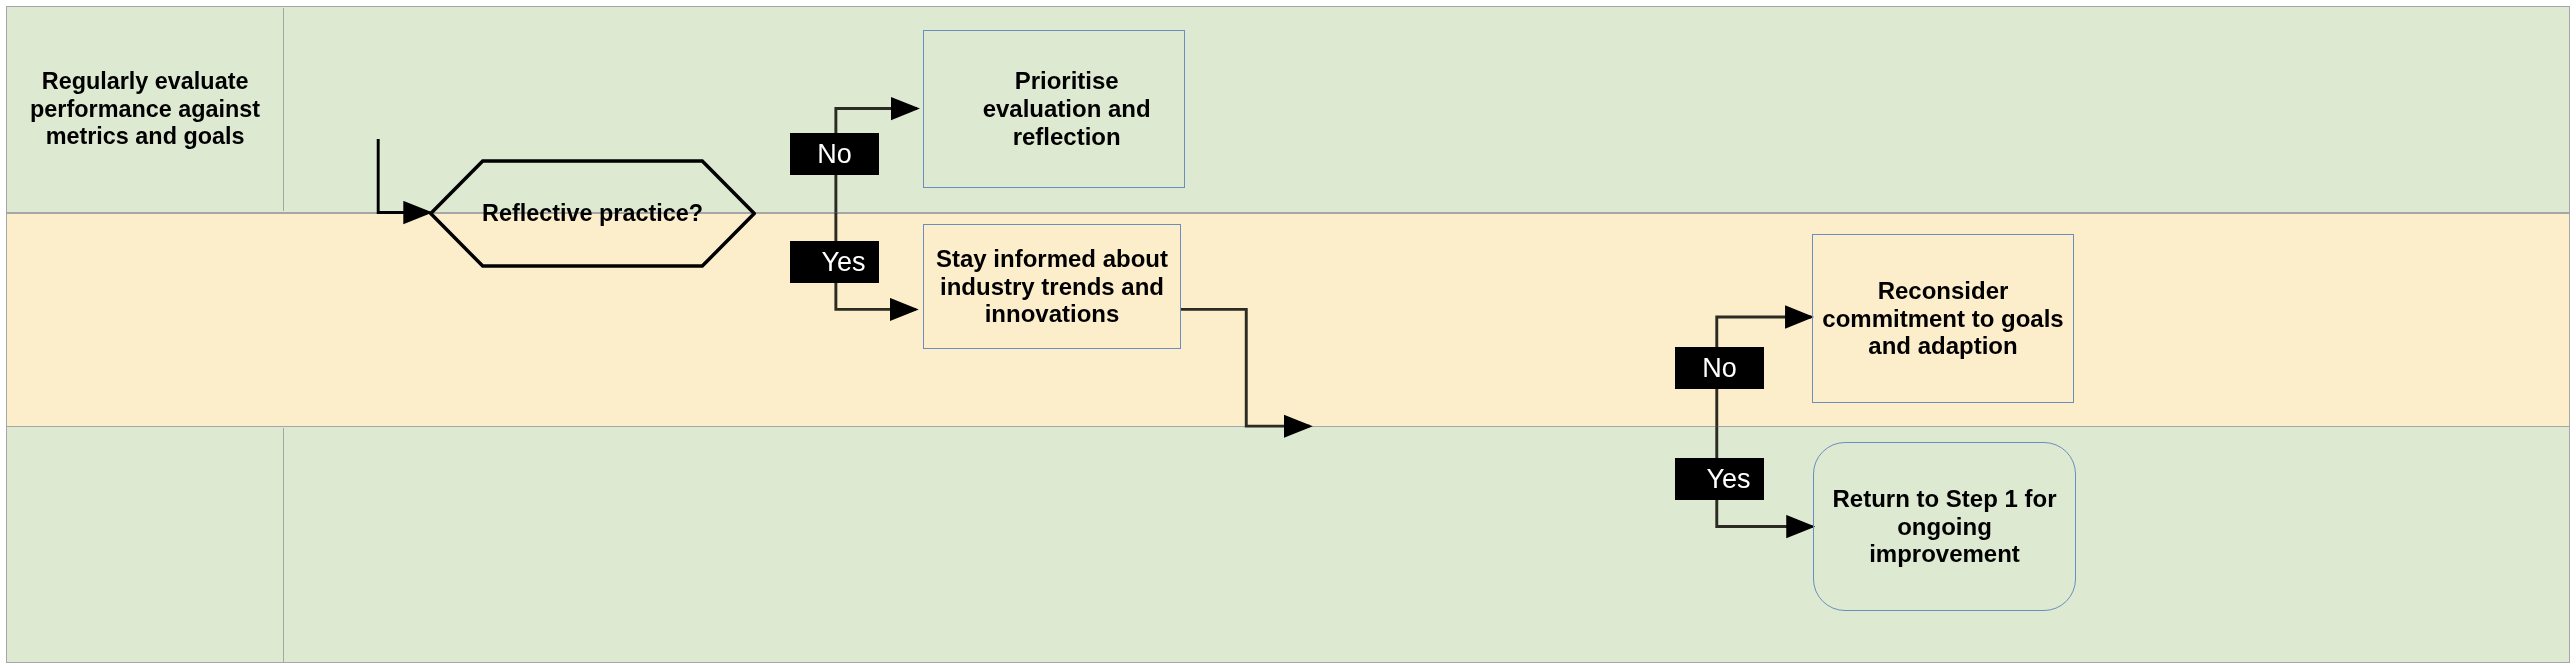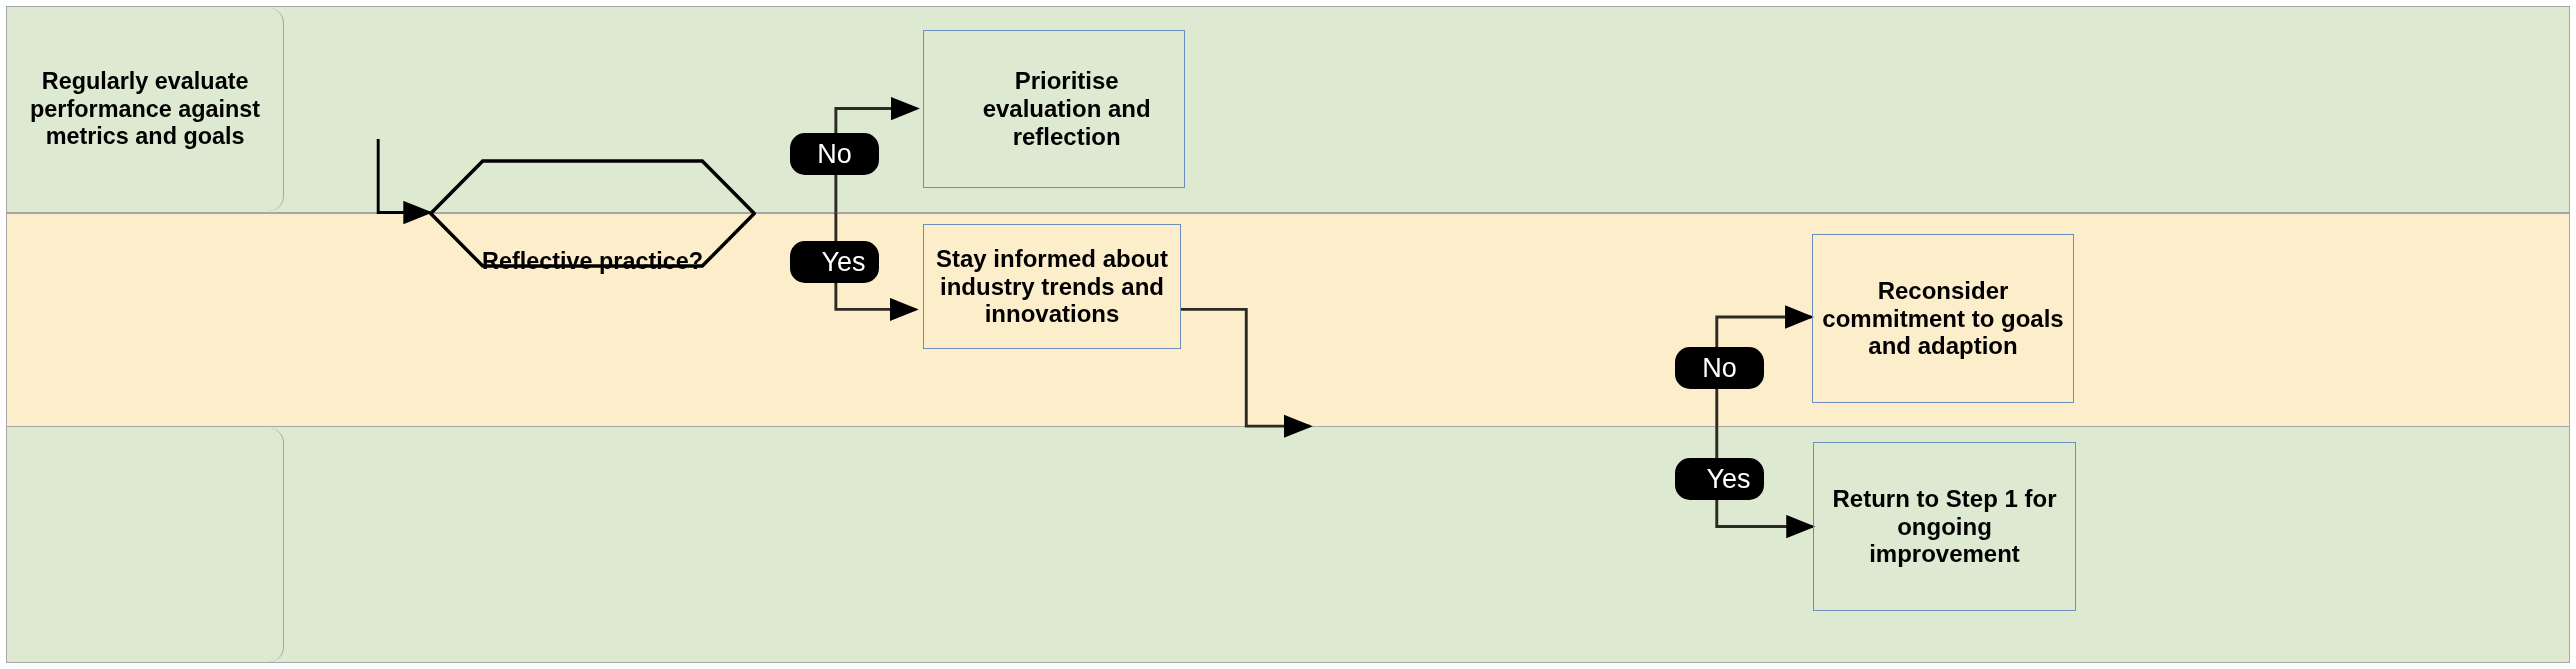--- a/index.html
+++ b/index.html
@@ -7,39 +7,39 @@
   #stage{position:relative;width:2576px;height:669px;background:#ffffff;overflow:hidden;}
 
   
   .lane{position:absolute;box-sizing:border-box;border:1.8px solid #a6a6a6;}
   .lane-green{background:#dde9d0;}
   .lane-cream{background:#fdeecb;}
 
   .lane-label{position:absolute;box-sizing:border-box;
     display:flex;align-items:center;justify-content:center;text-align:center;
     font-weight:bold;color:#000000;line-height:1.16;padding:0 13px;
-    border-right:1.8px solid #a6a6a6;border-radius:15px;}
+    border-right:1.8px solid #a6a6a6;}
 
   
   .pbox{position:absolute;box-sizing:border-box;border:1.8px solid #6c8ebf;
     display:flex;align-items:center;justify-content:center;text-align:center;
     font-weight:bold;color:#000000;line-height:1.16;padding:0 4.7px;background:transparent;}
 
   
   .hex{position:absolute;}
   .hex svg{position:absolute;left:0;top:0;}
   .hex .hex-text{position:absolute;left:0;top:0;width:100%;height:100%;
     display:flex;align-items:center;justify-content:center;text-align:center;
     font-weight:bold;color:#000000;line-height:1.18;pointer-events:none;}
 
   
   #wires{position:absolute;left:0;top:0;width:2576px;height:669px;pointer-events:none;}
 
   
-  .pill{position:absolute;background:#000000;border-radius:15px;
+  .pill{position:absolute;background:#000000;border-radius:0;
     display:flex;align-items:center;justify-content:center;
     color:#ffffff;font-weight:normal;text-align:center;line-height:1.0;
     overflow:visible;}
   .pill .pill-txt{display:block;white-space:normal;}
 </style>
 </head>
 <body>
 
 <div id="stage">
 
@@ -76,31 +76,31 @@
     <path d="M2940,730 L2940,543 L3102,543" fill="none" stroke="#2b2b23" stroke-width="5" marker-end="url(#ah)"></path>
 
      Return to Step 1 --&gt;
     <path d="M2940,730 L2940,902 L3104,902" fill="none" stroke="#2b2b23" stroke-width="5" marker-end="url(#ah)"></path>
   </svg>
 
   <div class="hex" style="left:429px;top:159px;width:327px;height:109px;">
     <svg width="327" height="109" viewBox="0 0 560 186" xmlns="http://www.w3.org/2000/svg">
       <polygon points="92,3 468,3 557,93 468,183 92,183 3,93" fill="none" stroke="#000000" stroke-width="6"></polygon>
     </svg>
-    <div class="hex-text" style="font-size:23.4px;margin-top:48px;">Reflective practice?</div>
+    <div class="hex-text" style="font-size:23.4px;">Reflective practice?</div>
   </div>
 
   <div class="pbox" style="left:923px;top:30px;width:262px;height:158px;font-size:24px;padding-left:30px;">Prioritise evaluation and reflection</div>
 
   <div class="pbox" style="left:923px;top:224px;width:258px;height:125px;font-size:24px;">Stay informed about industry trends and innovations</div>
 
 
   <div class="pbox" style="left:1812px;top:234px;width:262px;height:169px;font-size:24px;">Reconsider commitment to goals and adaption</div>
 
-  <div class="pbox" style="left:1813px;top:442px;width:263px;height:169px;font-size:24px;">Return to Step 1 for ongoing improvement</div>
+  <div class="pbox" style="left:1813px;top:442px;width:263px;height:169px;font-size:24px;border-radius:32px;">Return to Step 1 for ongoing improvement</div>
 
   <div class="pill" style="left:790px;top:133px;width:89px;height:42px;font-size:27px;">
     <span class="pill-txt">No</span>
   </div>
 
   <div class="pill" style="left:790px;top:241px;width:89px;height:42px;font-size:27px;">
     <span class="pill-txt" style="width:26px;">Yes</span>
   </div>
 
   <div class="pill" style="left:1675px;top:347px;width:89px;height:42px;font-size:27px;">

